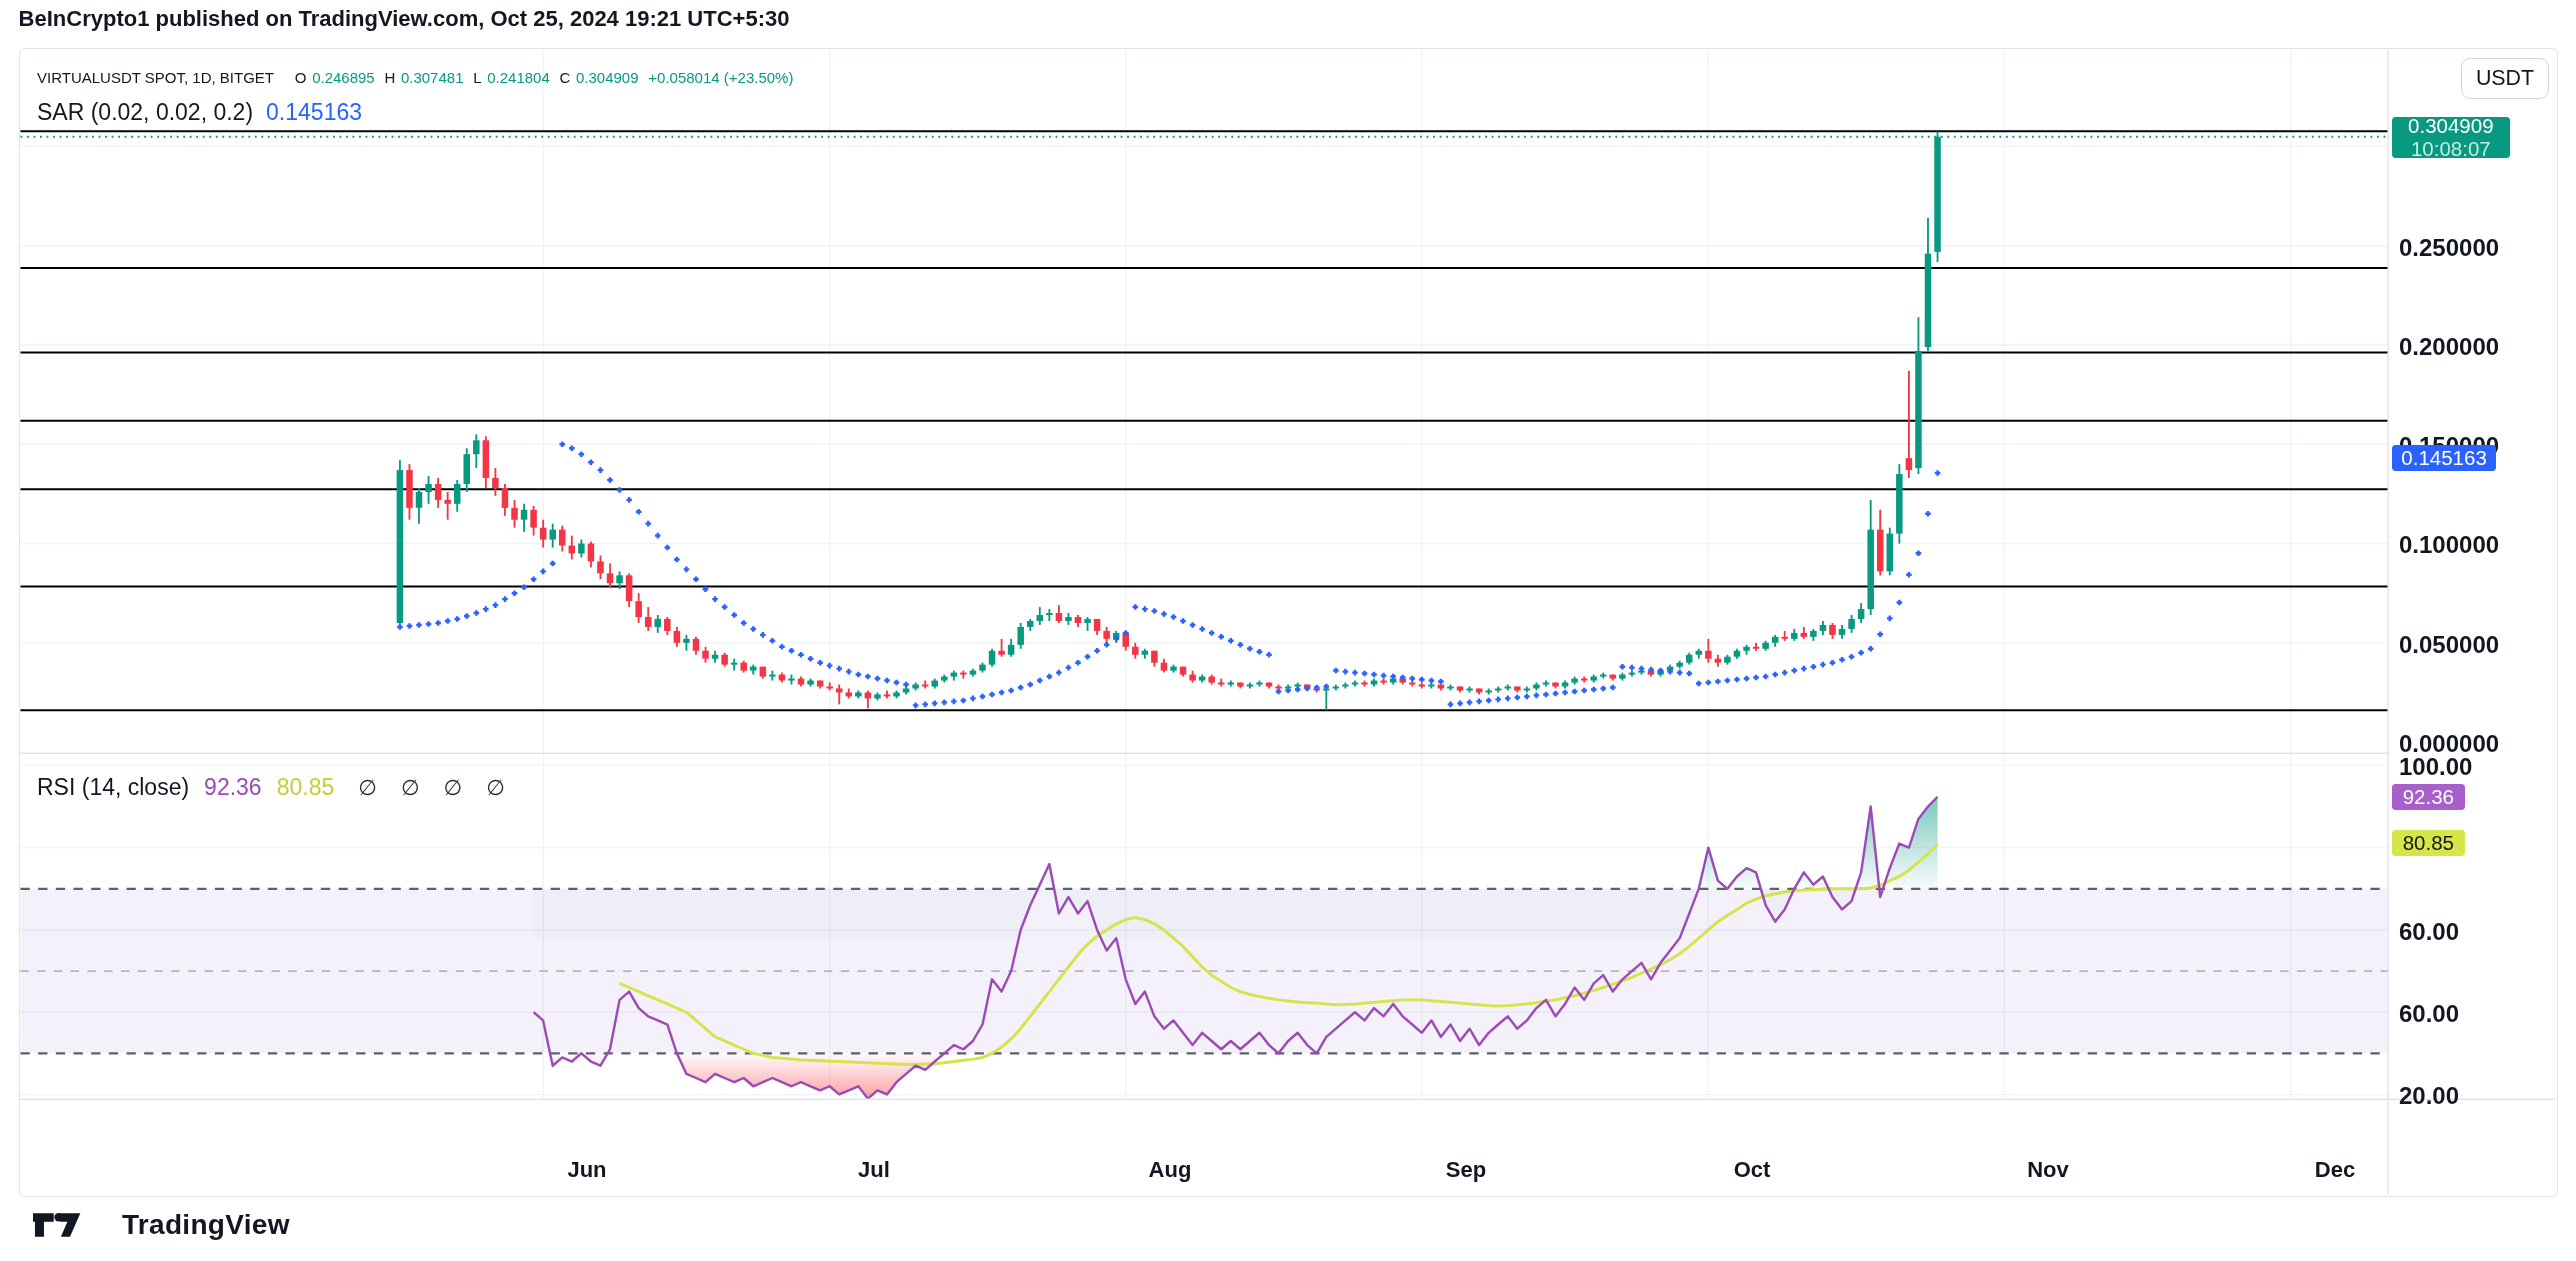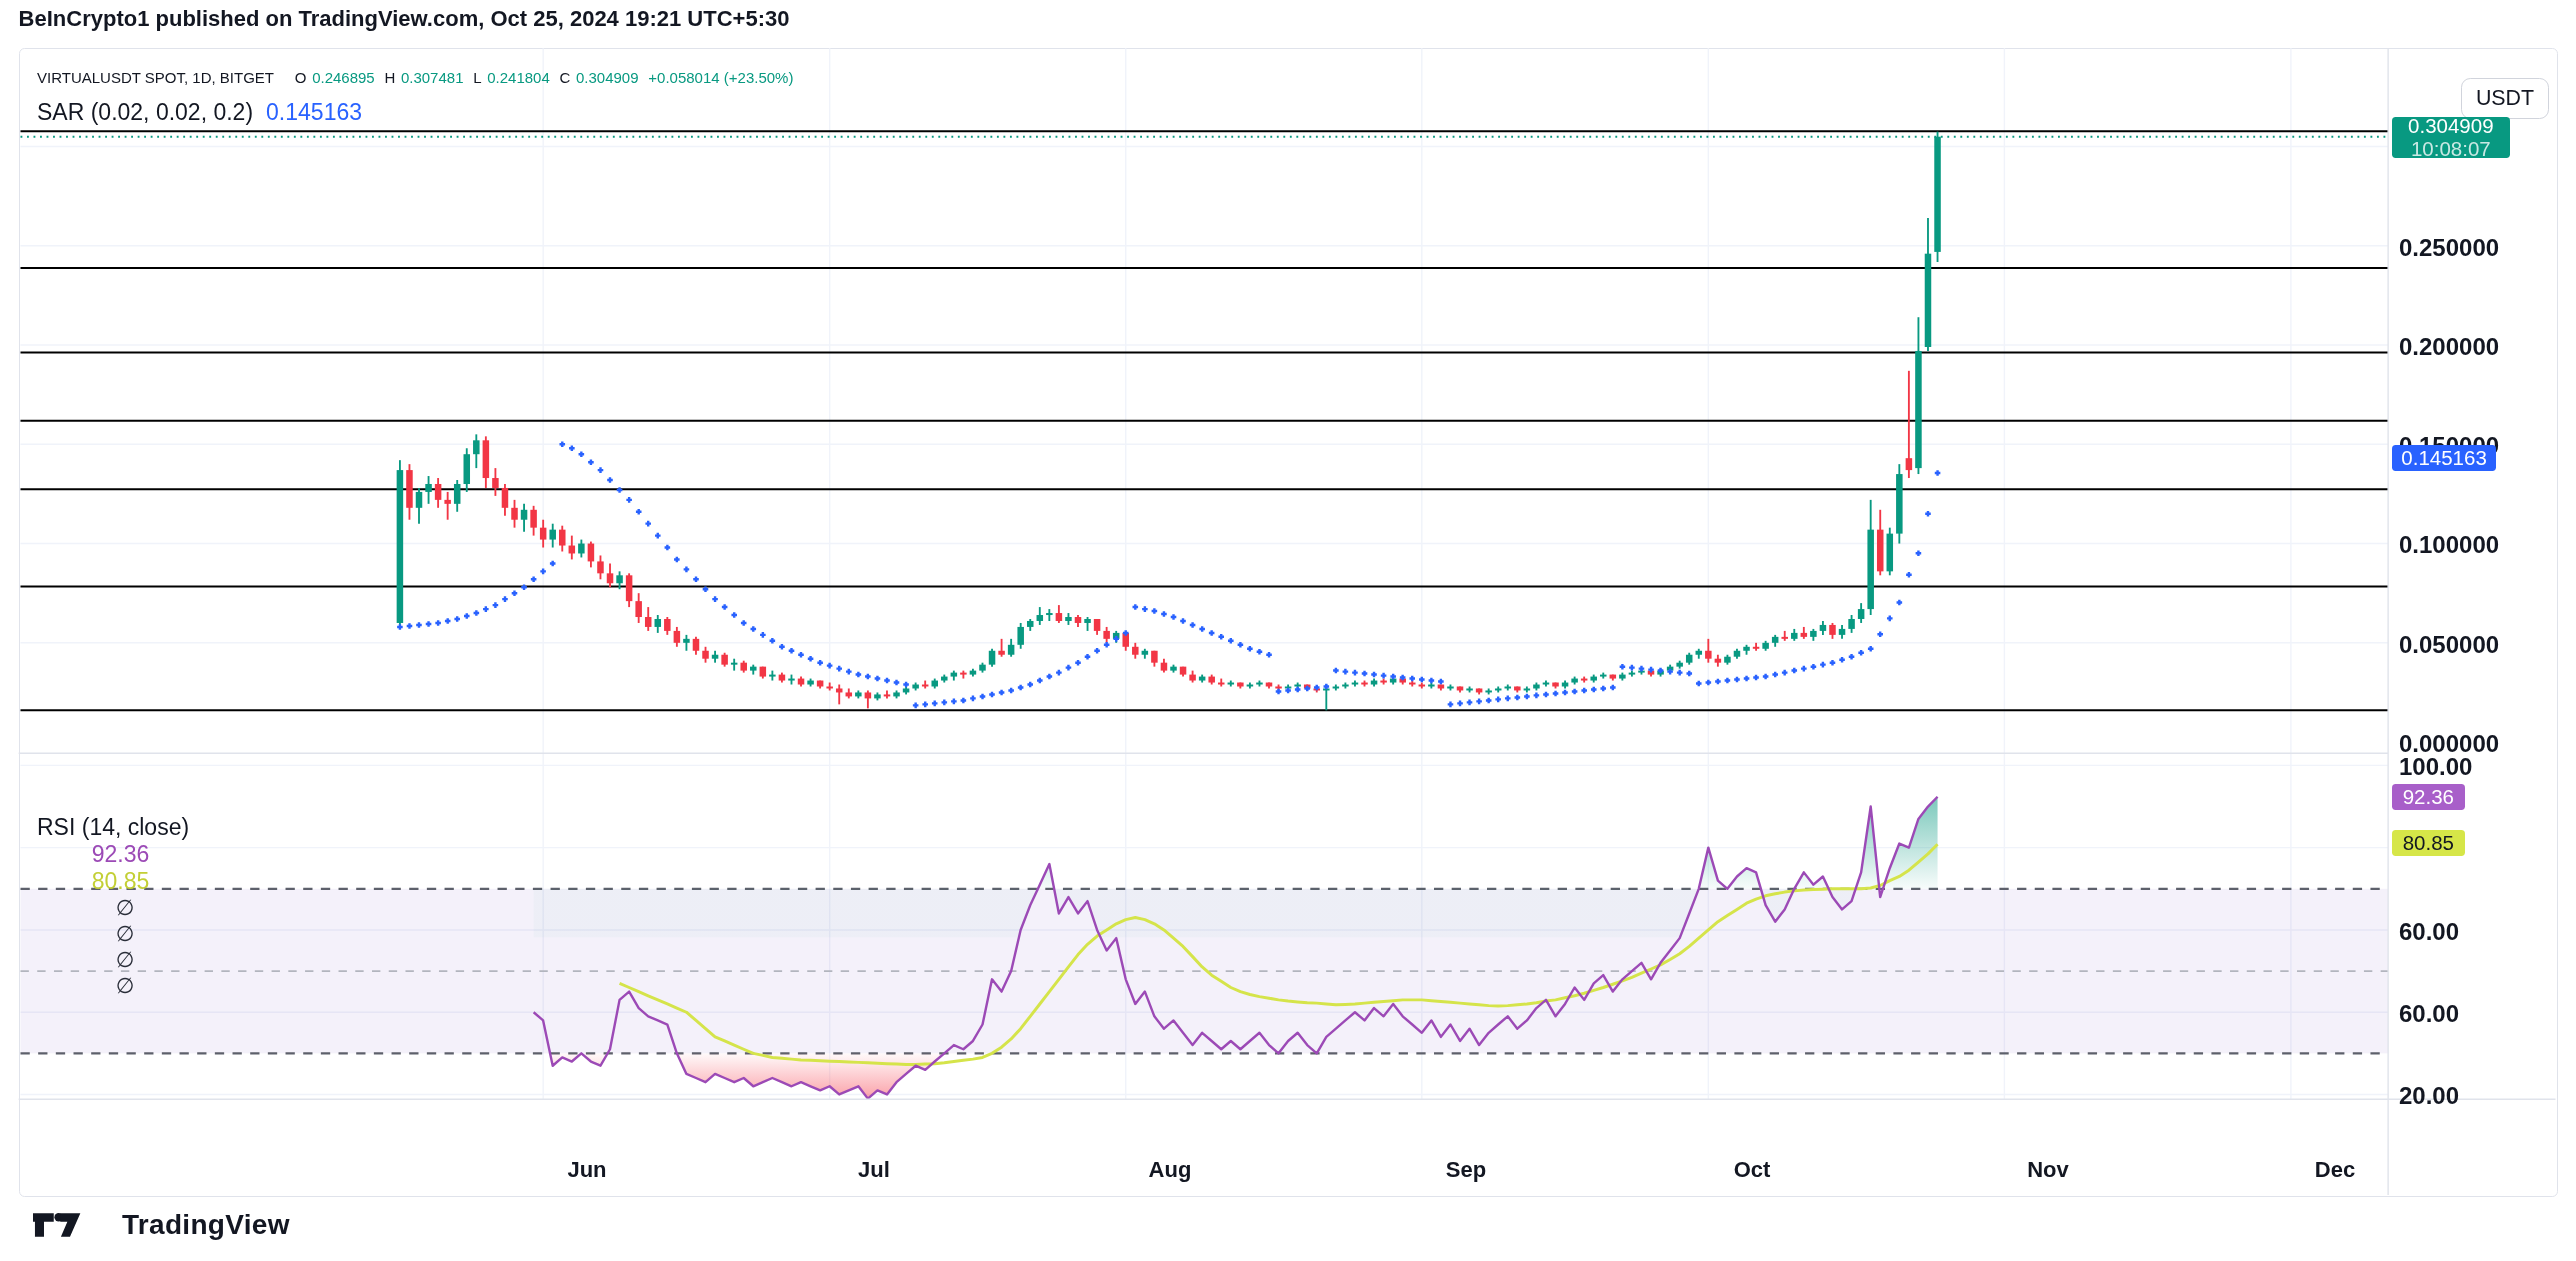--- a/index.html
+++ b/index.html
@@ -8,25 +8,25 @@
   #card{position:absolute;left:18.6px;top:48px;width:2537px;height:1147px;border:0.9px solid #e0e3eb;border-radius:5.6px;background:#fff;}
   #chart-svg{position:absolute;left:0;top:0;width:2576px;height:1261px;}
   .lbl{position:absolute;font-size:24px;color:#131722;white-space:nowrap;font-weight:bold;}
   .month-lbl{font-size:22px;font-weight:600;transform:translateX(-50%);margin-left:44px;}
   #legend1{position:absolute;left:37px;top:69px;font-size:15px;color:#131722;white-space:nowrap;}
   #legend1 .v{color:#089981;}
   #legend1 span{margin-right:5.6px;}
   #legend1 .sym{margin-right:16.7px;}
   #legend2{position:absolute;left:37px;top:99px;font-size:23px;color:#131722;white-space:nowrap;}
   #legend2 .v{color:#2962ff;margin-left:13px;}
-  #rsi-legend{position:absolute;left:37px;top:814px;font-size:23px;color:#131722;white-space:nowrap;display:flex;align-items:center;flex-direction:column;}
+  #rsi-legend{position:absolute;left:37px;top:774px;font-size:23px;color:#131722;white-space:nowrap;display:flex;align-items:center;}
   #rsi-legend .main{color:#9c4ab6;margin-left:15px;font-weight:400;}
   #rsi-legend .ma{color:#c3cf35;margin-left:15px;}
   #rsi-legend .tg{color:#2a2e39;margin-left:24px;font-size:21.4px;}
-  #usdt-button{position:absolute;left:2461px;top:58px;width:86px;height:39px;border:0.9px solid #d1d4dc;border-radius:9.3px;background:#fff;font-size:21.4px;color:#131722;display:flex;align-items:center;justify-content:center;cursor:pointer;margin-top:20px;}
+  #usdt-button{position:absolute;left:2461px;top:58px;width:86px;height:39px;border:0.9px solid #d1d4dc;border-radius:9.3px;background:#fff;font-size:21.4px;color:#131722;display:flex;align-items:center;justify-content:center;cursor:pointer;}
   .badge{position:absolute;left:2392px;border-radius:3.7px;color:#fff;font-size:20.5px;display:flex;flex-direction:column;align-items:center;justify-content:center;line-height:1.15;padding:1.9px 9.3px;}
   #price-badge{background:#089981;top:117px;width:99px;height:37px;}
   #price-badge .cd{color:rgba(255,255,255,.78);}
   #sar-badge{background:#2962ff;top:445px;height:22px;}
   #rsi-badge{background:#a85fc9;top:784px;height:22px;width:54px;}
   #rsi-ma-badge{background:#d6e648;color:#131722;top:830px;height:22px;width:54px;}
   #footer-logo{position:absolute;left:33px;top:1209px;display:flex;align-items:center;gap:28px;}
   #footer-logo svg{display:block;}
   #logo-text{font-size:28px;font-weight:600;color:#131722;margin-left:13px;letter-spacing:0.3px;}
   #labels{position:absolute;left:0;top:0;}

